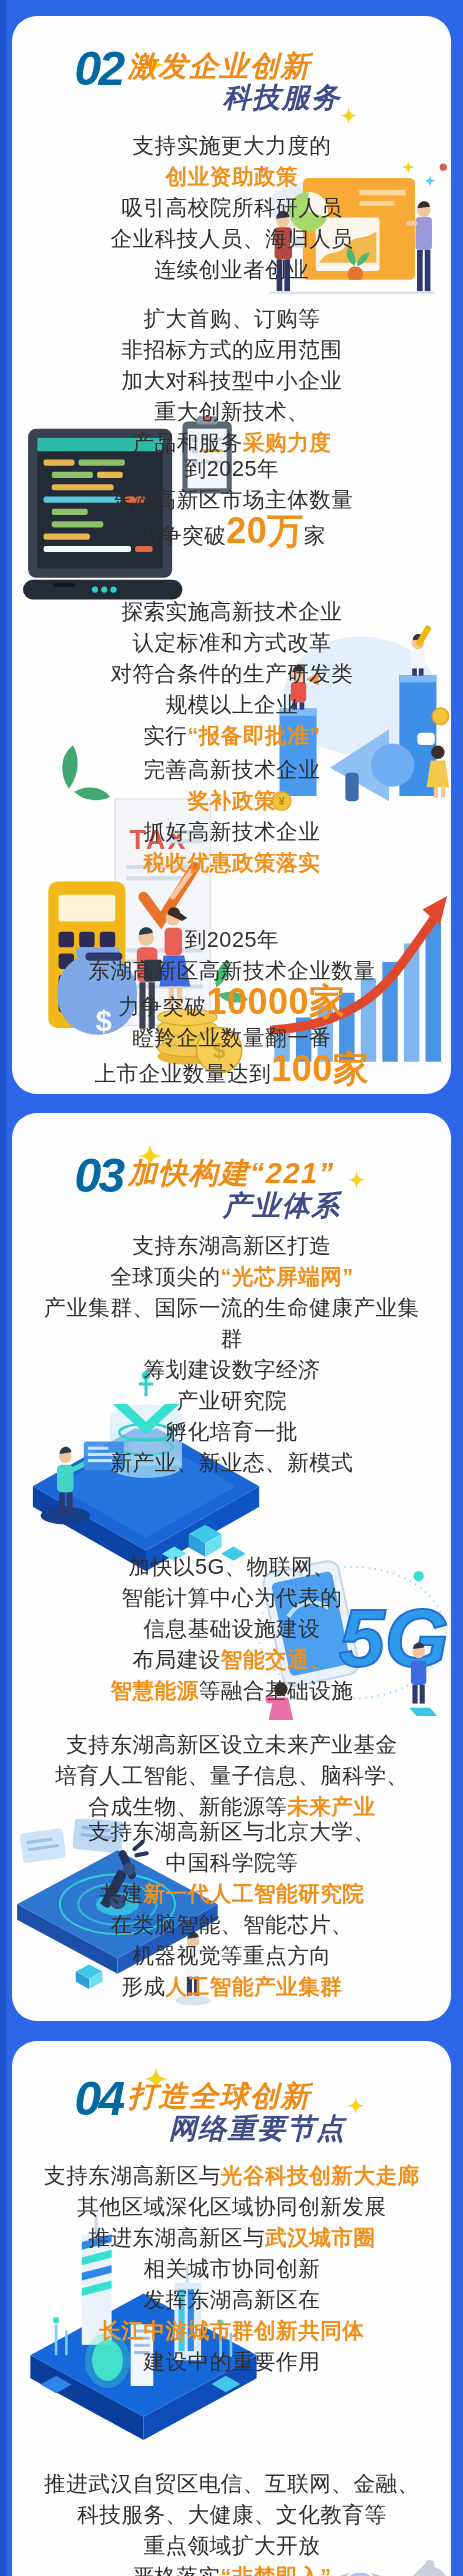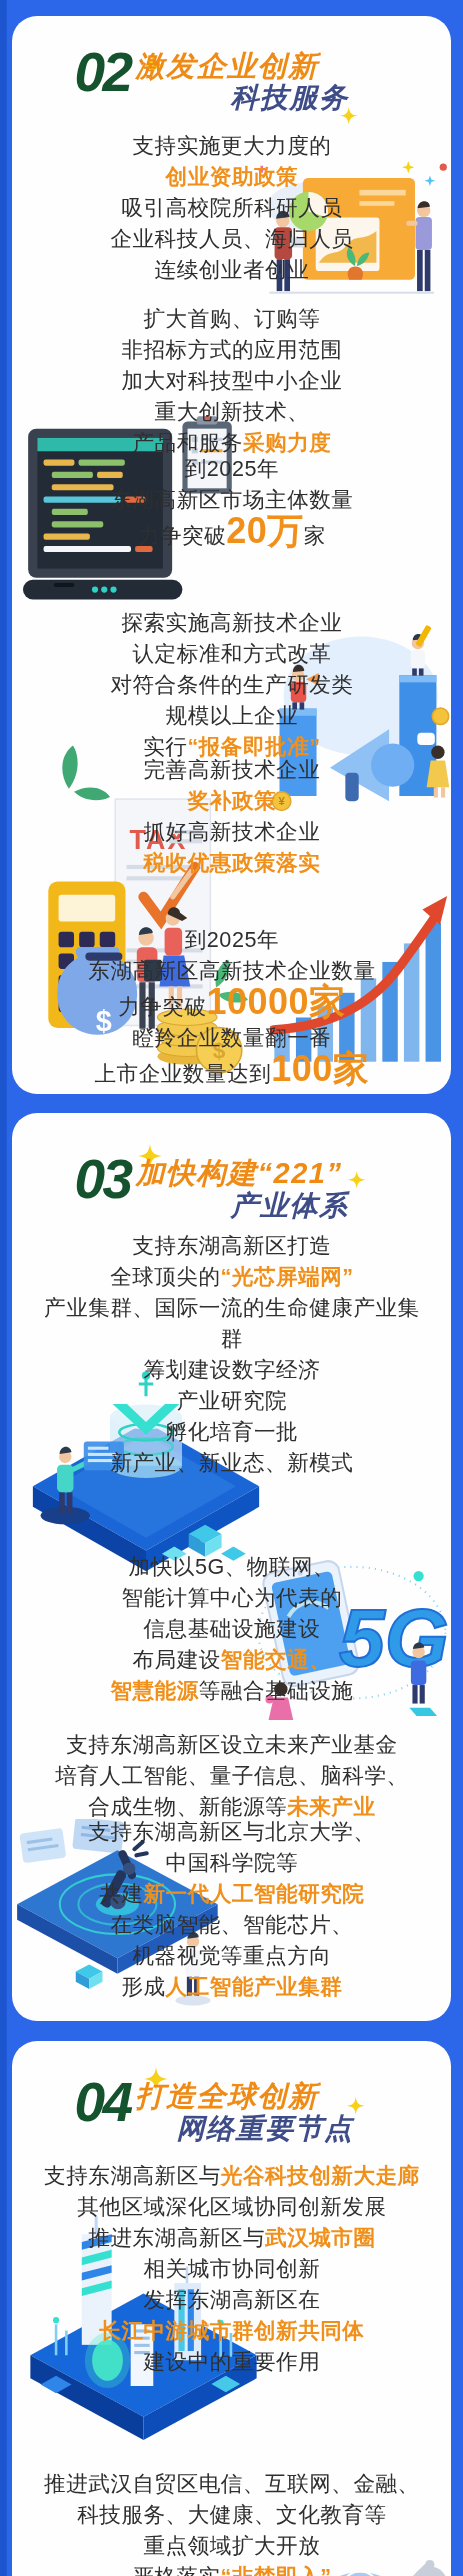--- a/index.html
+++ b/index.html
@@ -11,21 +11,21 @@
   #poster{position:absolute;inset:0}
   .card{position:absolute;left:12.4px;width:439px;background:#FEFEFE;border-radius:25px;overflow:hidden}
   #card-02{top:15.5px;height:1078px}
   #card-03{top:1113px;height:908px}
   #card-04{top:2041px;height:839px}
 
   .sec-header{position:absolute;display:flex;gap:5.2px;z-index:3}
   #card-02 .sec-header{left:62px;top:30px}
   #card-03 .sec-header{left:62px;top:40px}
   #card-04 .sec-header{left:62px;top:35px}
-  .sec-num{font-size:55px;font-weight:800;font-style:italic;color:#14532d;line-height:0.95;letter-spacing:-2.6px}
+  .sec-num{font-size:48px;font-weight:800;font-style:italic;color:#0369a1;line-height:0.95;letter-spacing:-2.6px}
   .sec-titles{padding-top:4.1px}
   .t-accent{font-size:29px;font-weight:800;font-style:italic;color:#EF8A15;letter-spacing:1.5px;line-height:1.12}
   .t-navy{font-size:28px;font-weight:800;font-style:italic;color:#3E4C87;letter-spacing:1.5px;line-height:1.12;padding-left:95px}
   #card-04 .t-navy{padding-left:41px}
 
   .tblock{position:absolute;left:24px;right:24px;z-index:2}
   .tblock.left{text-align:center}
   .tblock.right{text-align:center}
   .tline{font-size:21.6px;line-height:31px;color:#2F2F2F;letter-spacing:0.5px}
   .accent{color:#F0901A;font-weight:800}
@@ -68,21 +68,21 @@
           <div class="tline"><span>非招标方式的应用范围</span></div>
           <div class="tline"><span>加大对科技型中小企业</span></div>
           <div class="tline"><span>重大创新技术、</span></div>
           <div class="tline"><span>产品和服务</span><span class="accent">采购力度</span></div>
         </div>
         <div class="tblock right" style="top: 437px;">
           <div class="tline"><span>到2025年</span></div>
           <div class="tline"><span>东湖高新区市场主体数量</span></div>
           <div class="tline"><span>力争突破</span><span class="num">20万</span><span>家</span></div>
         </div>
-        <div class="tblock left" style="top: 580px; margin-top: 11px;">
+        <div class="tblock left" style="top: 580px;">
           <div class="tline"><span>探索实施高新技术企业</span></div>
           <div class="tline"><span>认定标准和方式改革</span></div>
           <div class="tline"><span>对符合条件的生产研发类</span></div>
           <div class="tline"><span>规模以上企业</span></div>
           <div class="tline"><span>实行</span><span class="accent">“报备即批准”</span></div>
         </div>
         <div class="tblock right" style="top: 738px;">
           <div class="tline"><span>完善高新技术企业</span></div>
           <div class="tline"><span class="accent">奖补政策</span></div>
           <div class="tline"><span>抓好高新技术企业</span></div>

